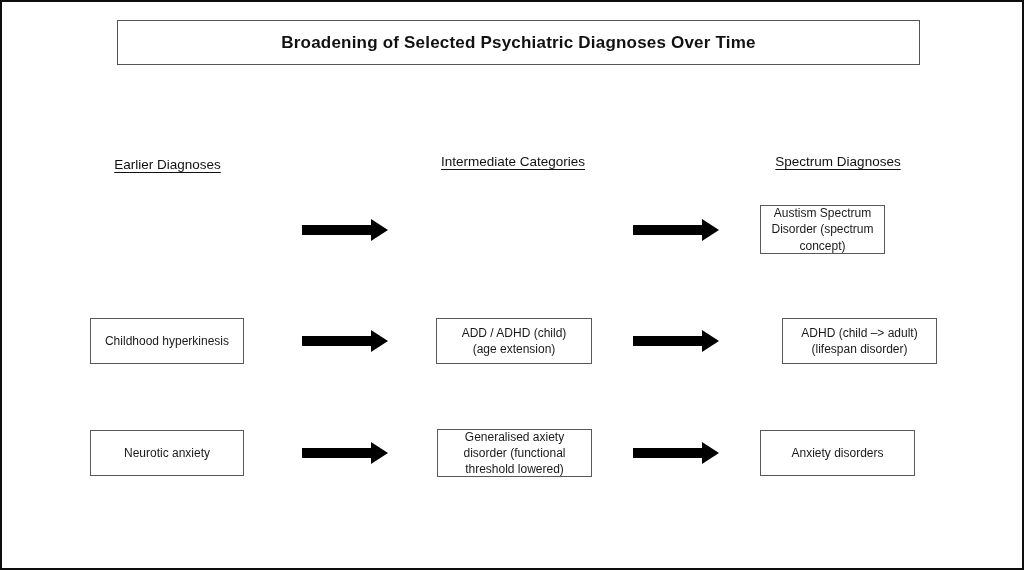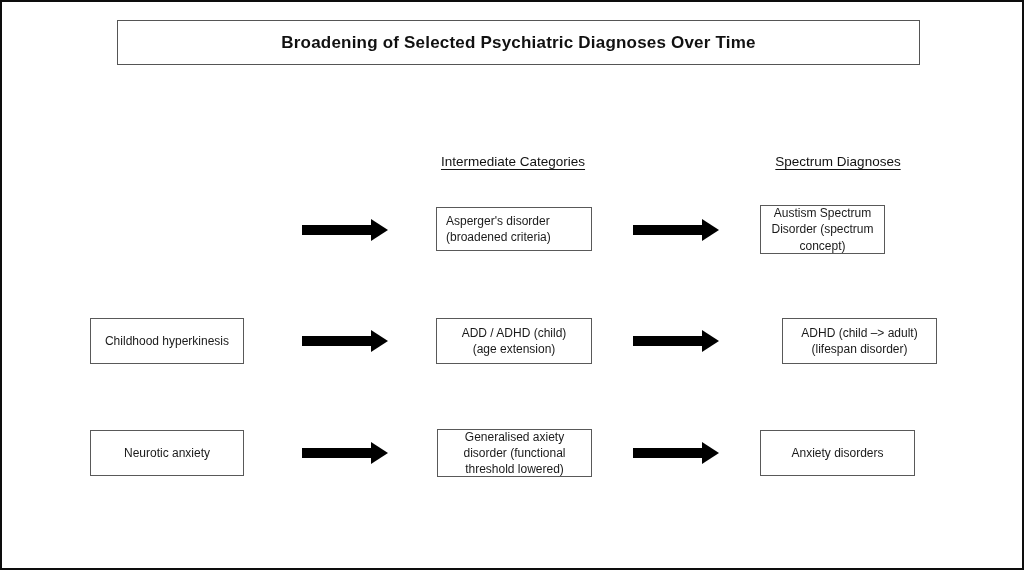--- a/index.html
+++ b/index.html
@@ -97,29 +97,28 @@
 </style>
 </head>
 <body>
 
 <div class="canvas">
 
   <div class="title-box">
     <span class="title-text">Broadening of Selected Psychiatric Diagnoses Over Time</span>
   </div>
 
+  <div class="col-header earlier">Earlier Diagnoses</div>
   <div class="col-header intermediate">Intermediate Categories</div>
   <div class="col-header spectrum">Spectrum Diagnoses</div>
 
   <div class="arrow a1">
     <div class="shaft"></div>
     <div class="head"></div>
   </div>
-  <div class="dbox r1c2 left-align">Asperger's disorder
-(broadened criteria)</div>
   <div class="arrow a2">
     <div class="shaft"></div>
     <div class="head"></div>
   </div>
   <div class="dbox r1c3">Austism Spectrum
 Disorder (spectrum
 concept)</div>
 
   <div class="dbox r2c1">Childhood hyperkinesis</div>
   <div class="arrow a3">

